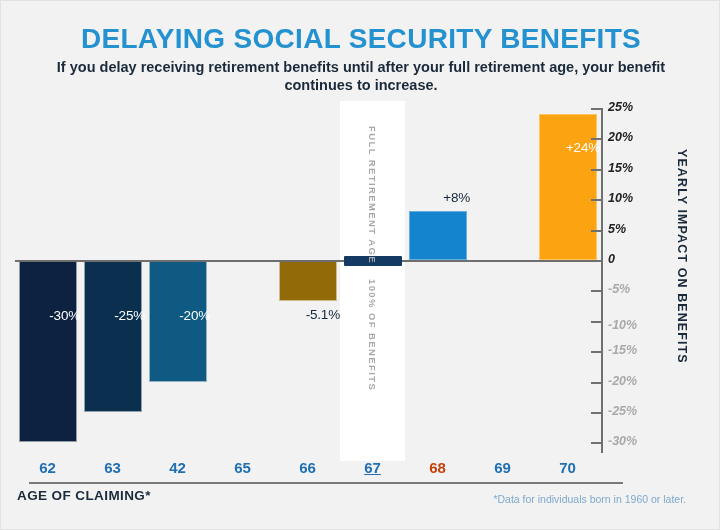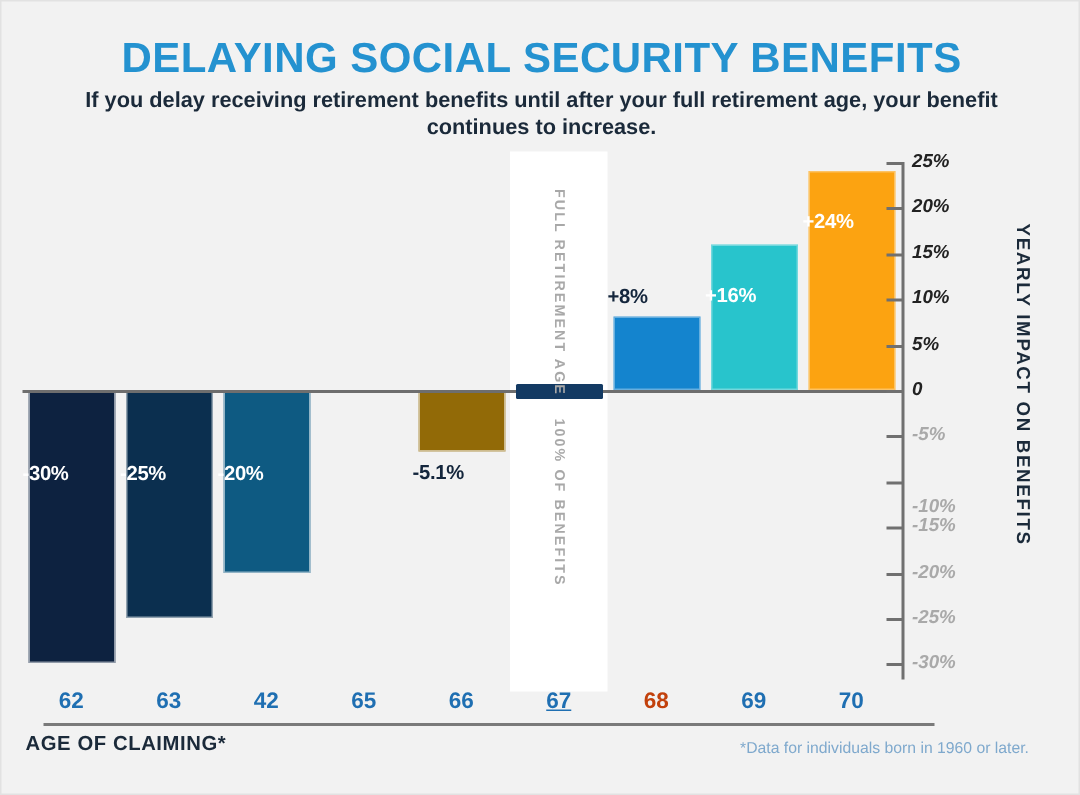--- a/index.html
+++ b/index.html
@@ -49,22 +49,22 @@
   }
   .bar{
     position:absolute;
     box-sizing:border-box;
   }
   .bar.neg{border:1px solid rgba(255,255,255,0.55);}
   .bar.pos{border:1px solid rgba(255,255,255,0.35);}
 
   .blabel{
     position:absolute;
-    width:65px;text-align:left;
-    font-size:13.5px;font-weight:bold;
+    width:65px;text-align:right;
+    font-size:13.5px;font-weight:normal;
     letter-spacing:-0.2px;
     white-space:nowrap;
   }
   .blabel.inside-white{color:#ffffff;}
   .blabel.outside-dark{color:#14263c;}
 
   
   #zeroline{
     position:absolute;left:14px;top:259px;
     width:587px;height:2px;background:#6e6e6e;
@@ -164,24 +164,20 @@
       <div class="col" style="left: 260px;">
         <div class="bar neg" style="left: 3.5px; width: 58px; height: 40.736px; background: rgb(146, 106, 7); top: 159px;"></div>
         <div class="blabel outside-dark" style="color: rgb(20, 38, 60); top: 205.736px;">-5.1%</div>
       </div>
       <div class="col" style="left: 325px;">
         <div class="fra-band" style="background: rgb(255, 255, 255);"></div>
       </div>
       <div class="col" style="left: 390px;">
         <div class="bar pos" style="left: 3.5px; width: 58px; height: 48.64px; background: rgb(20, 132, 206); top: 110.36px;"></div>
         <div class="blabel outside-dark" style="color: rgb(20, 38, 60); top: 89.36px;">+8%</div>
-      </div>
-      <div class="col" style="left: 455px;">
-        <div class="bar pos" style="left: 3.5px; width: 58px; height: 97.28px; background: rgb(40, 196, 204); top: 61.72px;"></div>
-        <div class="blabel inside-white" style="color: rgb(255, 255, 255); top: 87.72px;">+16%</div>
       </div>
       <div class="col" style="left: 520px;">
         <div class="bar pos" style="left: 3.5px; width: 58px; height: 145.92px; background: rgb(252, 163, 17); top: 13.08px;"></div>
         <div class="blabel inside-white" style="color: rgb(255, 255, 255); top: 39.08px;">+24%</div>
       </div>
     </div>
 
   <div id="zeroline"></div>
 
   <div id="axis-spine"></div>
@@ -194,21 +190,21 @@
       <div class="tlabel pos" style="top: 159.8px;">15%</div>
       <div class="tick" style="top: 198.2px;"></div>
       <div class="tlabel pos" style="top: 190.2px;">10%</div>
       <div class="tick" style="top: 228.6px;"></div>
       <div class="tlabel pos" style="top: 220.6px;">5%</div>
       <div class="tick" style="top: 259px;"></div>
       <div class="tlabel pos" style="top: 251px;">0</div>
       <div class="tick" style="top: 289.4px;"></div>
       <div class="tlabel neg" style="top: 281.4px;">-5%</div>
       <div class="tick" style="top: 319.8px;"></div>
-      <div class="tlabel neg" style="top: 329px; text-align: center;">-10%</div>
+      <div class="tlabel neg" style="top: 317px; text-align: center;">-10%</div>
       <div class="tick" style="top: 350.2px;"></div>
       <div class="tlabel neg" style="top: 342.2px;">-15%</div>
       <div class="tick" style="top: 380.6px;"></div>
       <div class="tlabel neg" style="top: 372.6px;">-20%</div>
       <div class="tick" style="top: 411px;"></div>
       <div class="tlabel neg" style="top: 403px;">-25%</div>
       <div class="tick" style="top: 441.4px;"></div>
       <div class="tlabel neg" style="top: 433.4px;">-30%</div>
     </div>
   <div id="axis-title">YEARLY IMPACT ON BENEFITS</div>

